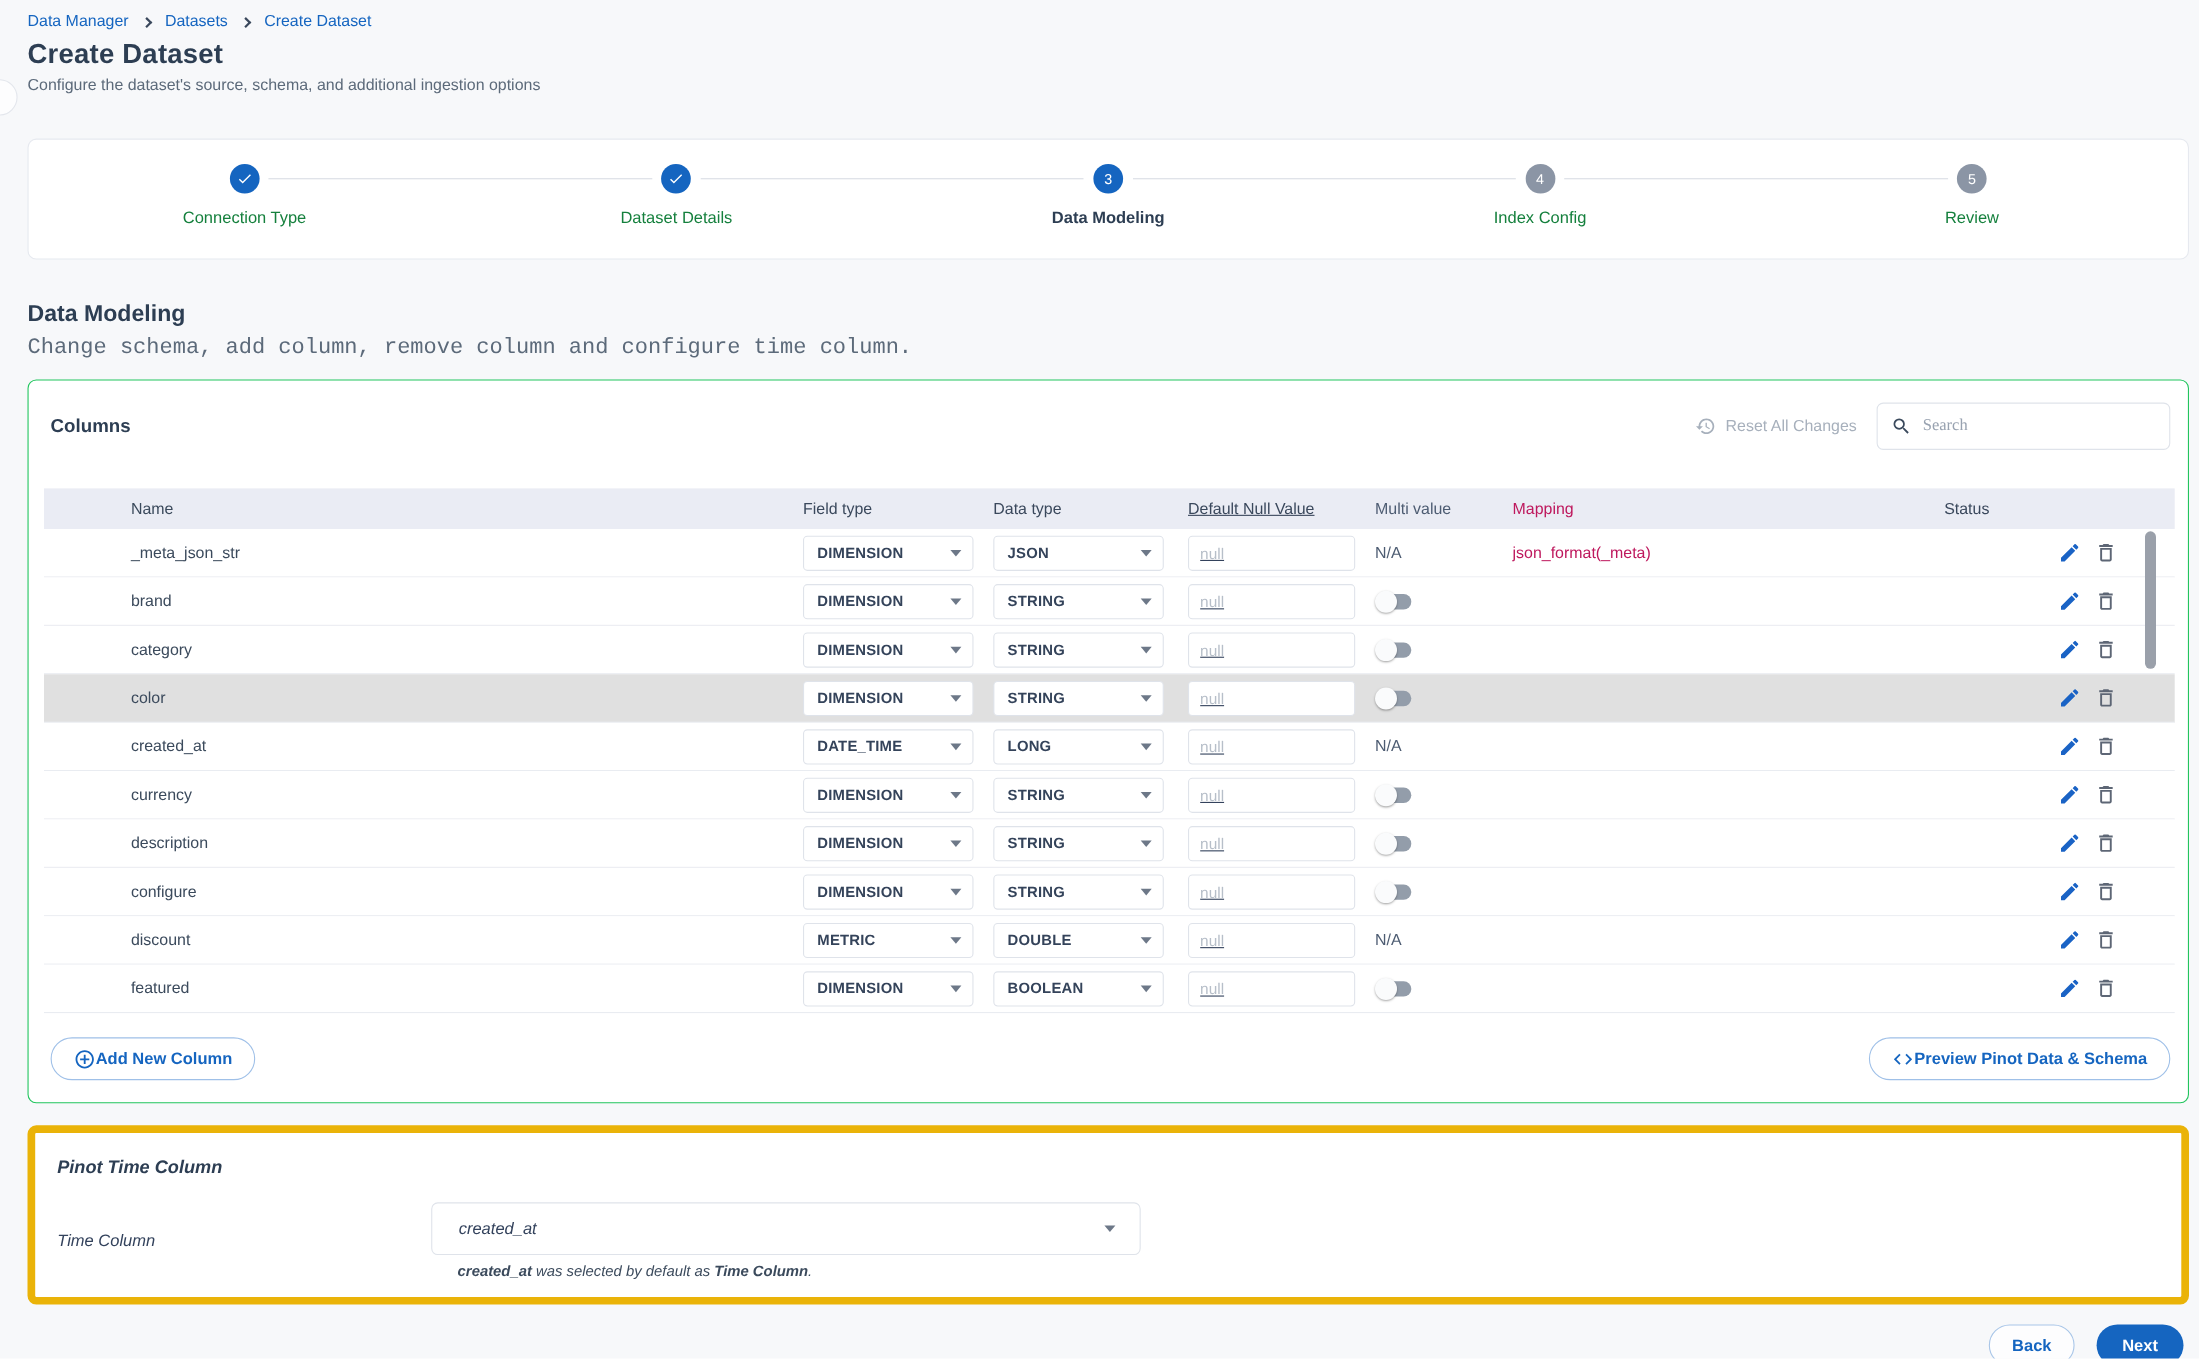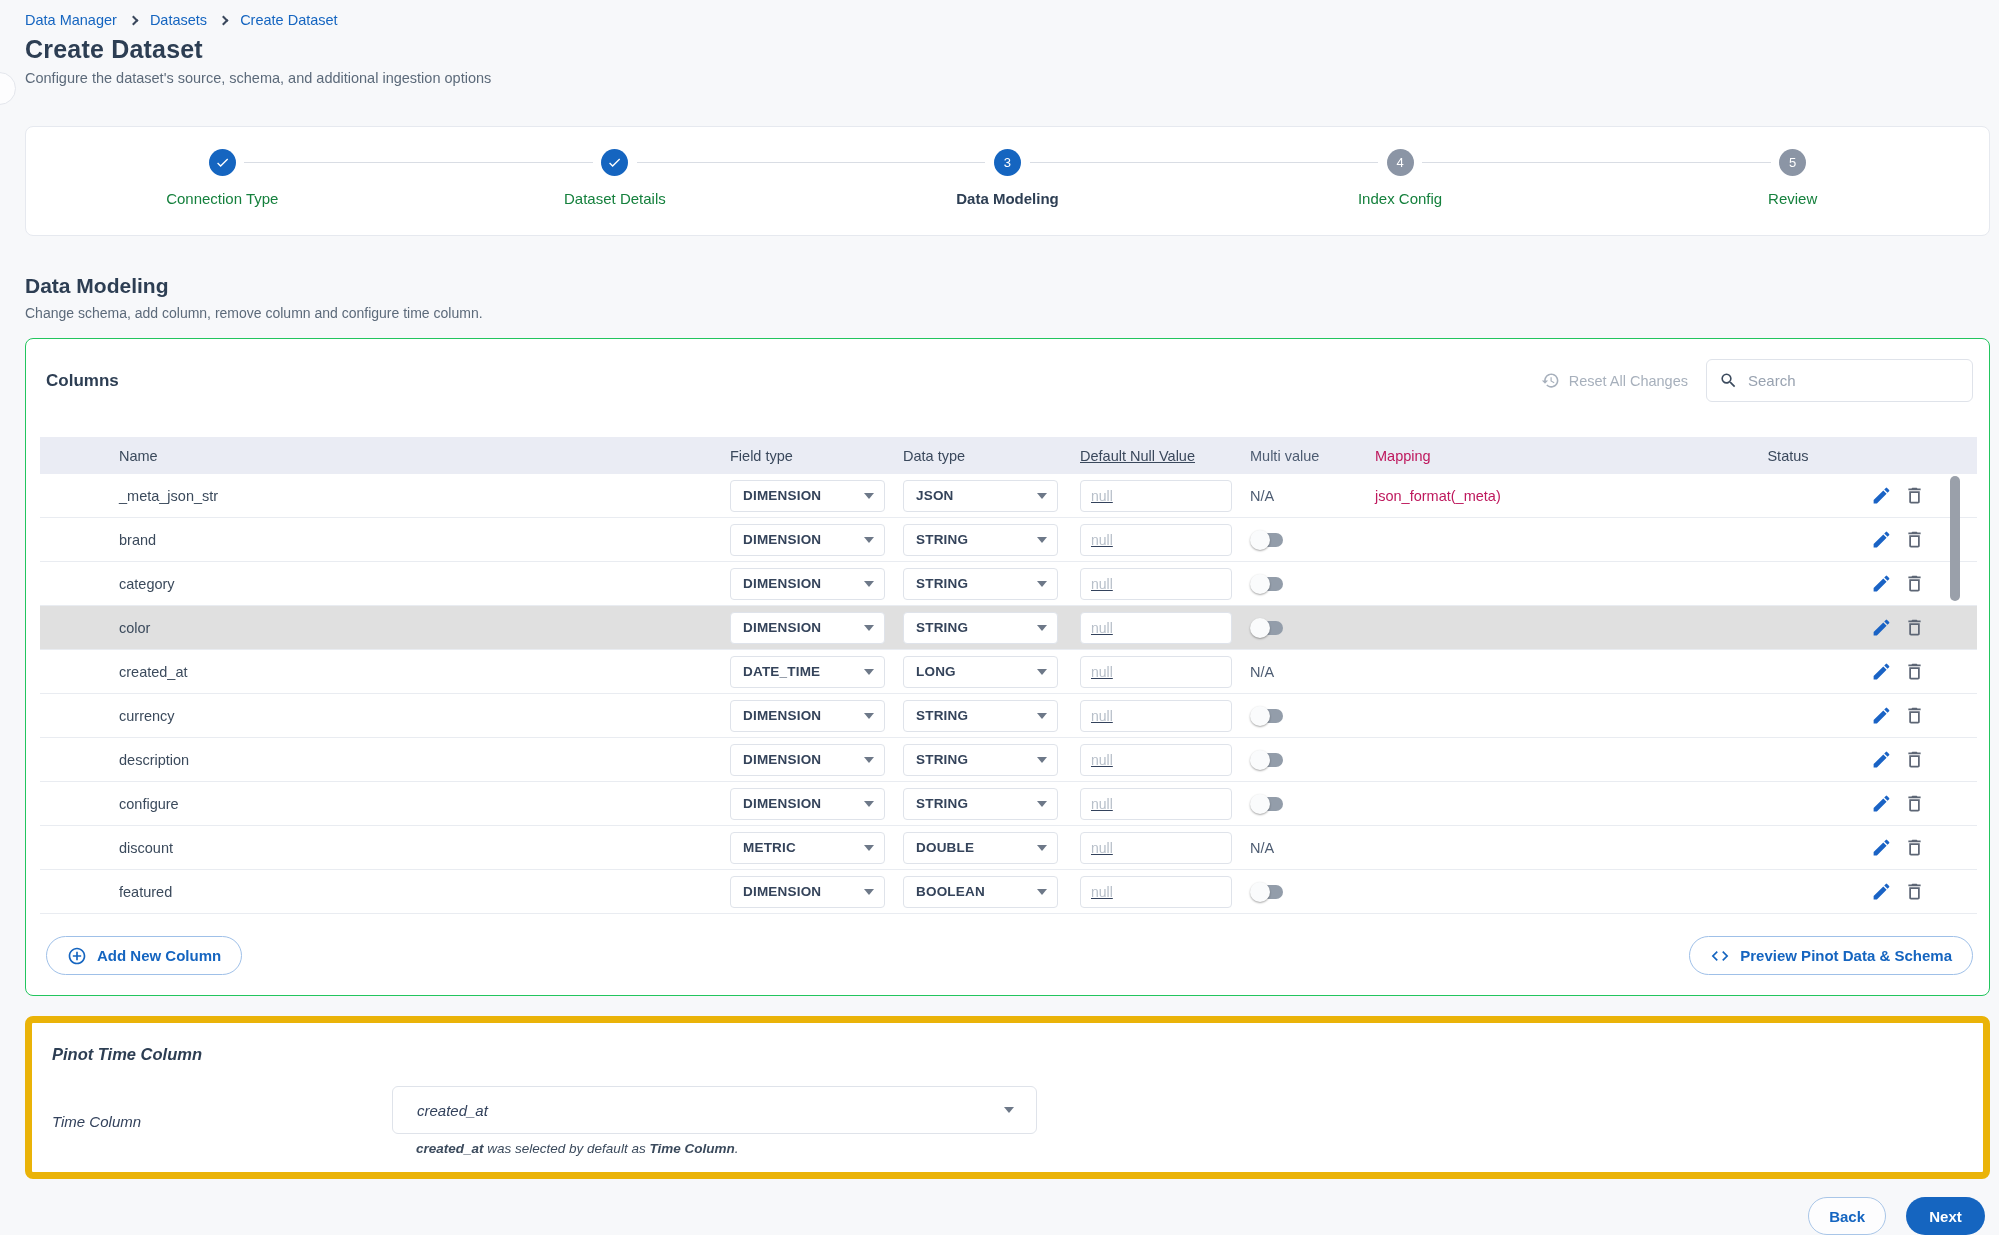--- a/index.html
+++ b/index.html
@@ -34,28 +34,28 @@
   .step:not(.completed) .check-icon{display:none;}
   .step-label{margin-top:14px;font-size:15px;color:#15803d;}
   .step.active .step-label{font-weight:700;color:#2d3e53;}
   .connector{position:absolute;top:35px;height:1px;background:#d9dde4;z-index:1;}
   .connector.c0{left:calc(10% + 22px);width:calc(20% - 44px);}
   .connector.c1{left:calc(30% + 22px);width:calc(20% - 44px);}
   .connector.c2{left:calc(50% + 22px);width:calc(20% - 44px);}
   .connector.c3{left:calc(70% + 22px);width:calc(20% - 44px);}
   
   .section-title{margin:38px 0 0 25px;font-size:21px;font-weight:700;color:#2d3e53;}
-  .section-subtitle{margin:7px 0 0 25px;font-size:14px;color:#5c6a7a;}
+  .section-subtitle{margin:7px 0 0 25px;font-size:20px;color:#5c6a7a;font-family:Liberation Mono, monospace;}
   
   .columns-card{margin:17px 9px 0 25px;background:#fff;border:1px solid #22c55e;border-radius:8px;padding-bottom:20px;}
   .card-head{display:flex;align-items:center;justify-content:space-between;padding:20px 16px 0 20px;}
   .columns-title{font-size:17px;font-weight:700;color:#2d3e53;}
   .head-right{display:flex;align-items:center;}
   .reset-btn{display:flex;align-items:center;gap:9px;color:var(--disabled_text);font-size:14.5px;margin-right:18px;cursor:default;}
-  .search-box{width:267px;height:43px;border:1px solid #dfe3ea;border-radius:6px;background:#fff;display:flex;align-items:center;padding:0 12px;}
+  .search-box{width:267px;height:43px;border:1px solid #dfe3ea;border-radius:6px;background:#fff;display:flex;align-items:center;padding:0 12px;font-family:Liberation Serif, serif;}
   .search-box input{border:none;outline:none;flex:1;font-size:15px;margin-left:10px;font-family:inherit;color:#33425c;background:transparent;}
   .search-box input::placeholder{color:#98a2b0;}
   
   .data-table{margin:35px 12px 0 14px;}
   .t-header{display:flex;align-items:center;height:37px;background:var(--table_header);font-size:14.5px;font-weight:500;color:#3a485c;}
   .t-body{position:relative;}
   .t-row{display:flex;align-items:center;height:44px;border-bottom:1px solid #e9ecf1;background:#fff;}
   .t-row.highlight{background:var(--row_highlight);}
   .cell{flex-shrink:0;display:flex;align-items:center;}
   .c-name{width:690px;padding-left:79px;font-size:14.5px;color:#3b4a5c;}
@@ -72,21 +72,21 @@
   .caret{width:0;height:0;border-left:5px solid transparent;border-right:5px solid transparent;border-top:6px solid #6d7888;}
   .null-input{width:152px;height:32px;border:1px solid #dfe3ea;border-radius:4px;padding:0 10px;font-size:14px;font-family:inherit;color:#33425c;outline:none;}
   .null-input::placeholder{color:#b7bfc9;}
   .toggle{position:relative;width:34px;height:20px;cursor:pointer;display:inline-block;}
   .toggle .track{position:absolute;left:3px;top:3px;width:30px;height:14px;background:var(--toggle_track);border-radius:7px;}
   .toggle .thumb{position:absolute;left:0;top:0;width:20px;height:20px;border-radius:50%;background:#fafbfc;box-shadow:0 1px 2px rgba(0,0,0,.35);}
   .icon-btn{display:inline-flex;align-items:center;cursor:pointer;}
   .v-scrollbar{position:absolute;right:17px;top:2px;width:10px;height:125px;background:#9aa0aa;border-radius:5px;z-index:3;}
   
   .card-foot{display:flex;align-items:center;justify-content:space-between;margin:22px 16px 0 20px;}
-  .pill-btn{display:flex;align-items:center;gap:10px;height:39px;border:1px solid #9fc0e8;border-radius:20px;background:#fff;color:var(--accent);font-size:15px;font-weight:600;padding:0 20px;cursor:pointer;font-family:inherit;}
+  .pill-btn{display:flex;align-items:center;height:39px;border:1px solid #9fc0e8;border-radius:20px;background:#fff;color:var(--accent);font-size:15px;font-weight:600;padding:0 20px;cursor:pointer;font-family:inherit;}
   
   .time-card{margin:20px 9px 0 25px;background:#fff;border:7px solid #eab308;border-radius:8px;padding:22px 20px 16px 20px;font-style:italic;}
   .time-title{font-size:16.5px;font-weight:700;color:#2d3e53;}
   .time-row{display:flex;margin-top:22px;}
   .time-label{width:340px;font-size:15px;color:#33425c;display:flex;align-items:center;}
   .time-field{display:flex;flex-direction:column;}
   .time-select{width:645px;height:48px;border:1px solid #dfe3ea;border-radius:6px;background:#fff;display:flex;align-items:center;justify-content:space-between;padding:0 22px 0 24px;cursor:pointer;}
   .time-select-val{font-size:15px;color:#33425c;}
   .time-helper{margin:7px 0 0 24px;font-size:13.5px;color:#3b4a5c;}
   .time-helper b{font-weight:700;}

